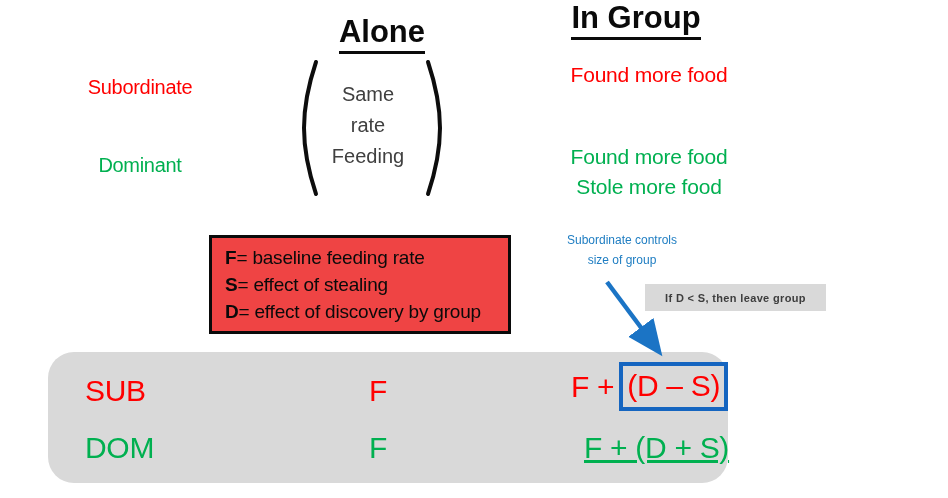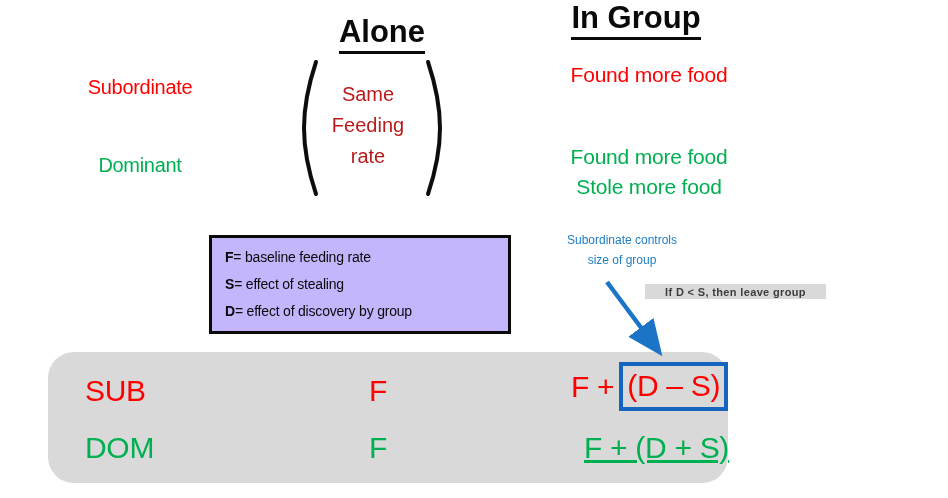--- a/index.html
+++ b/index.html
@@ -10,34 +10,34 @@
   .abs{position:absolute;}
   .center{text-align:center;}
   
   .col-header{font-size:31px;font-weight:700;color:#0a0a0a;}
   .col-header .ul{border-bottom:3px solid #0a0a0a;padding-bottom:1px;display:inline-block;}
   
   .row-label{font-size:20px;letter-spacing:-0.3px;}
   .red{color:var(--red);}
   .green{color:var(--green);}
   
-  .bracket-text{font-size:20px;line-height:31px;color:#b91c1c;}
+  .bracket-text{font-size:20px;line-height:31px;color:#404040;}
   
   .outcome{font-size:21px;line-height:30px;letter-spacing:-0.2px;}
   
   .legend{
-    box-sizing:border-box;border:3px solid #0a0a0a;background:#c4b5fd;
-    padding:6px 8px 6px 13px;font-size:14px;line-height:27px;color:#0a0a0a;
+    box-sizing:border-box;border:3px solid #0a0a0a;background:#ef4444;
+    padding:6px 8px 6px 13px;font-size:19px;line-height:27px;color:#0a0a0a;
     letter-spacing:-0.2px;
   }
   
   .callout{font-size:12px;line-height:20px;color:var(--blue);}
   
   .note{
-    box-sizing:border-box;background:var(--gray);height:15px;
+    box-sizing:border-box;background:var(--gray);height:27px;
     display:flex;align-items:center;justify-content:center;
     font-size:11px;letter-spacing:0.35px;color:#3d3d3d;font-weight:600;
   }
   
   .panel{background:var(--gray);border-radius:26px;}
   .cell{font-size:30px;letter-spacing:-0.3px;}
   .formula-flex{display:flex;align-items:center;}
   .boxed{
     border:4px solid var(--boxblue);
     padding:3px 4px 4px 4px;margin-left:5px;display:inline-block;
@@ -60,22 +60,22 @@
   <div class="abs row-label green center" style="left:50px;top:154px;width:180px;">Dominant</div>
 
   <svg class="abs" style="left:300px;top:58px;" width="20" height="140" viewBox="0 0 20 140">
     <path d="M16,4 Q4,40 4,70 Q4,100 16,136" fill="none" stroke="#0d0d0d" stroke-width="4" stroke-linecap="round"></path>
   </svg>
   <svg class="abs" style="left:424px;top:58px;" width="20" height="140" viewBox="0 0 20 140">
     <path d="M4,4 Q16,40 16,70 Q16,100 4,136" fill="none" stroke="#0d0d0d" stroke-width="4" stroke-linecap="round"></path>
   </svg>
   <div class="abs bracket-text center" style="left:310px;top:79px;width:116px;">
     <div>Same</div>
+    <div>rate</div>
     <div>Feeding</div>
-    <div>rate</div>
   </div>
 
   <div class="abs outcome red center" style="left:544px;top:60px;width:210px;">
     <div>Found more food</div>
   </div>
   <div class="abs outcome green center" style="left:544px;top:142px;width:210px;">
     <div>Found more food</div>
     <div>Stole more food</div>
   </div>
 

